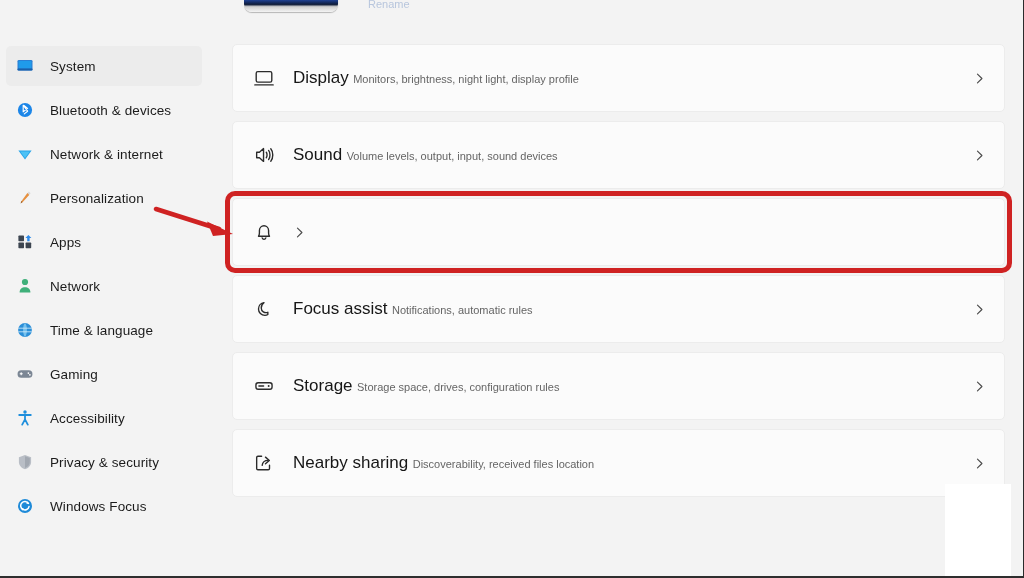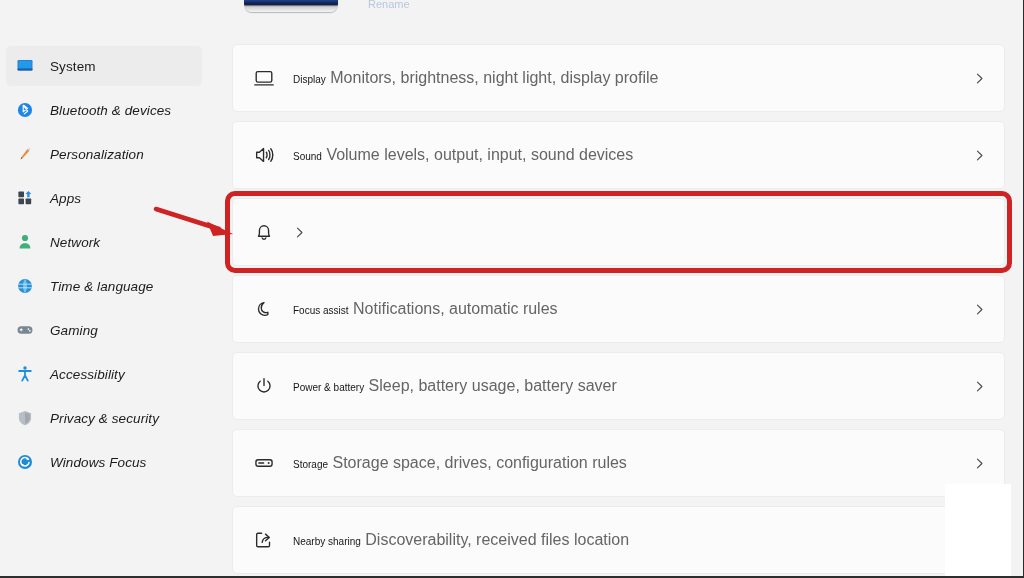--- a/index.html
+++ b/index.html
@@ -41,21 +41,21 @@
   .nav-item {
     position: relative;
     height: 40px;
     margin: 0 30px 0 6px;
     border-radius: 5px;
     display: flex;
     align-items: center;
     padding-left: 8px;
     cursor: default;
   }
-  .nav-item + .nav-item { margin-top: 4px; font-style: italic; }
+  .nav-item + .nav-item { margin-top: 4px; }
 
   .nav-item.selected {
     background: #ececec;
   }
 
   .nav-icon {
     width: 22px;
     height: 22px;
     flex: 0 0 22px;
     display: flex;
@@ -135,27 +135,27 @@
     align-items: center;
     justify-content: center;
     color: #2b2b2b;
     margin-right: 14px;
   }
   .card-icon svg { display: block; }
 
   .card-text { flex: 1 1 auto; min-width: 0; }
 
   .card-title {
-    font-size: 10px;
+    font-size: 17px;
     color: #161616;
     line-height: 17px;
     margin-bottom: 2px;
   }
   .card-sub {
-    font-size: 16px;
+    font-size: 11px;
     color: #656565;
     line-height: 15px;
   }
 
   .card-chevron {
     flex: 0 0 auto;
     color: #4a4a4a;
     font-size: 13px;
     padding-right: 4px;
     display: flex;
@@ -232,20 +232,29 @@
     <div class="nav-item">
       <span class="nav-icon">
         <svg width="20" height="20" viewBox="0 0 20 20">
           <circle cx="10" cy="10" r="7.1" fill="#1c86e8"></circle>
           <path d="M9.3 5.6 L12.6 8.4 L8.2 11.8 L8.2 5.2 L12.6 11.2 L9.3 13.9" fill="none" stroke="#ffffff" stroke-width="1.15" stroke-linejoin="round" stroke-linecap="round"></path>
         </svg>
       </span>
       <span class="nav-label">Bluetooth &amp; devices</span>
     </div>
 
+    <div class="nav-item">
+      <span class="nav-icon">
+        <svg width="20" height="20" viewBox="0 0 20 20">
+          <path d="M3.4 6.4 L16.6 6.4 L10 15.4 Z" fill="#27a3e8"></path>
+          <path d="M5.2 7.6 L14.8 7.6 L10 13.9 Z" fill="#4dc2f5"></path>
+        </svg>
+      </span>
+      <span class="nav-label">Network &amp; internet</span>
+    </div>
 
     <div class="nav-item">
       <span class="nav-icon">
         <svg width="20" height="20" viewBox="0 0 20 20">
           <path d="M13.9 3.5 L15.6 5.2 L7.6 14.1 L5.6 15.4 L6.3 13.1 Z" fill="#d8d8d8"></path>
           <path d="M12.4 5.1 L14.2 6.9 L7.7 13.9 L6.1 14.9 L6.7 12.9 Z" fill="#e8903d"></path>
           <path d="M5.6 15.4 L6.3 13.1 L7.6 14.1 Z" fill="#9a5a20"></path>
         </svg>
       </span>
       <span class="nav-label">Personalization</span>
@@ -404,37 +413,20 @@
           <span class="card-title">Focus assist</span>
           <span class="card-sub">Notifications, automatic rules</span>
         </span>
         <span class="card-chevron">
           <svg width="13" height="13" viewBox="0 0 16 16" fill="none" stroke="currentColor" stroke-width="1.4" stroke-linecap="round" stroke-linejoin="round">
               <path d="M5.5 2.5 L11 8 L5.5 13.5"></path>
             </svg>
         </span>
       </div>
 
-      <div class="card">
-        <span class="card-icon">
-          <svg width="22" height="22" viewBox="0 0 24 24" fill="none" stroke="currentColor" stroke-width="1.5" stroke-linecap="round">
-            <path d="M7.8 6.8 A6.6 6.6 0 1 0 16.2 6.8"></path>
-            <path d="M12 4 V11.4"></path>
-          </svg>
-        </span>
-        <span class="card-text">
-          <span class="card-title">Power &amp; battery</span>
-          <span class="card-sub">Sleep, battery usage, battery saver</span>
-        </span>
-        <span class="card-chevron">
-          <svg width="13" height="13" viewBox="0 0 16 16" fill="none" stroke="currentColor" stroke-width="1.4" stroke-linecap="round" stroke-linejoin="round">
-              <path d="M5.5 2.5 L11 8 L5.5 13.5"></path>
-            </svg>
-        </span>
-      </div>
 
       <div class="card">
         <span class="card-icon">
           <svg width="22" height="22" viewBox="0 0 24 24" fill="none" stroke="currentColor" stroke-width="1.5">
             <rect x="3.2" y="8.4" width="17.6" height="7.2" rx="2.4"></rect>
             <circle cx="17.1" cy="12" r="1.05" fill="currentColor" stroke="none"></circle>
             <path d="M6.4 12 H11.6" stroke-linecap="round"></path>
           </svg>
         </span>
         <span class="card-text">

